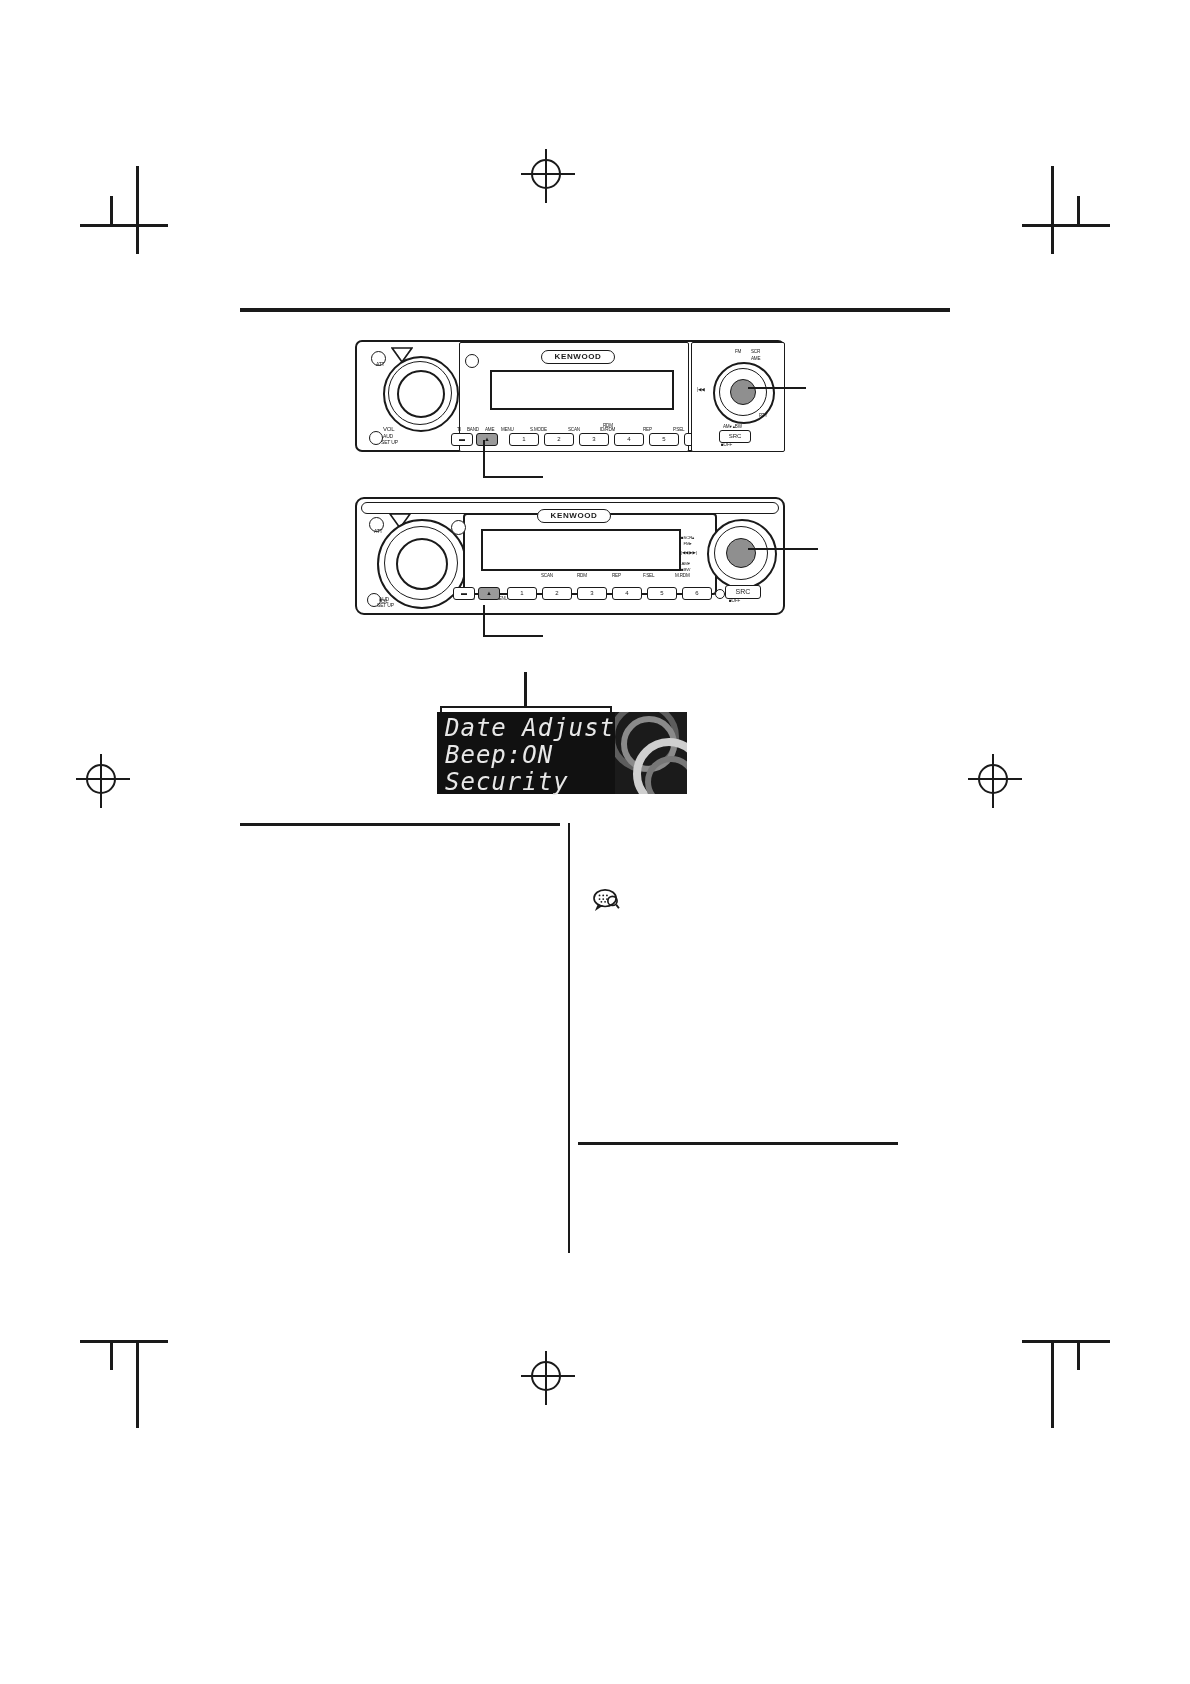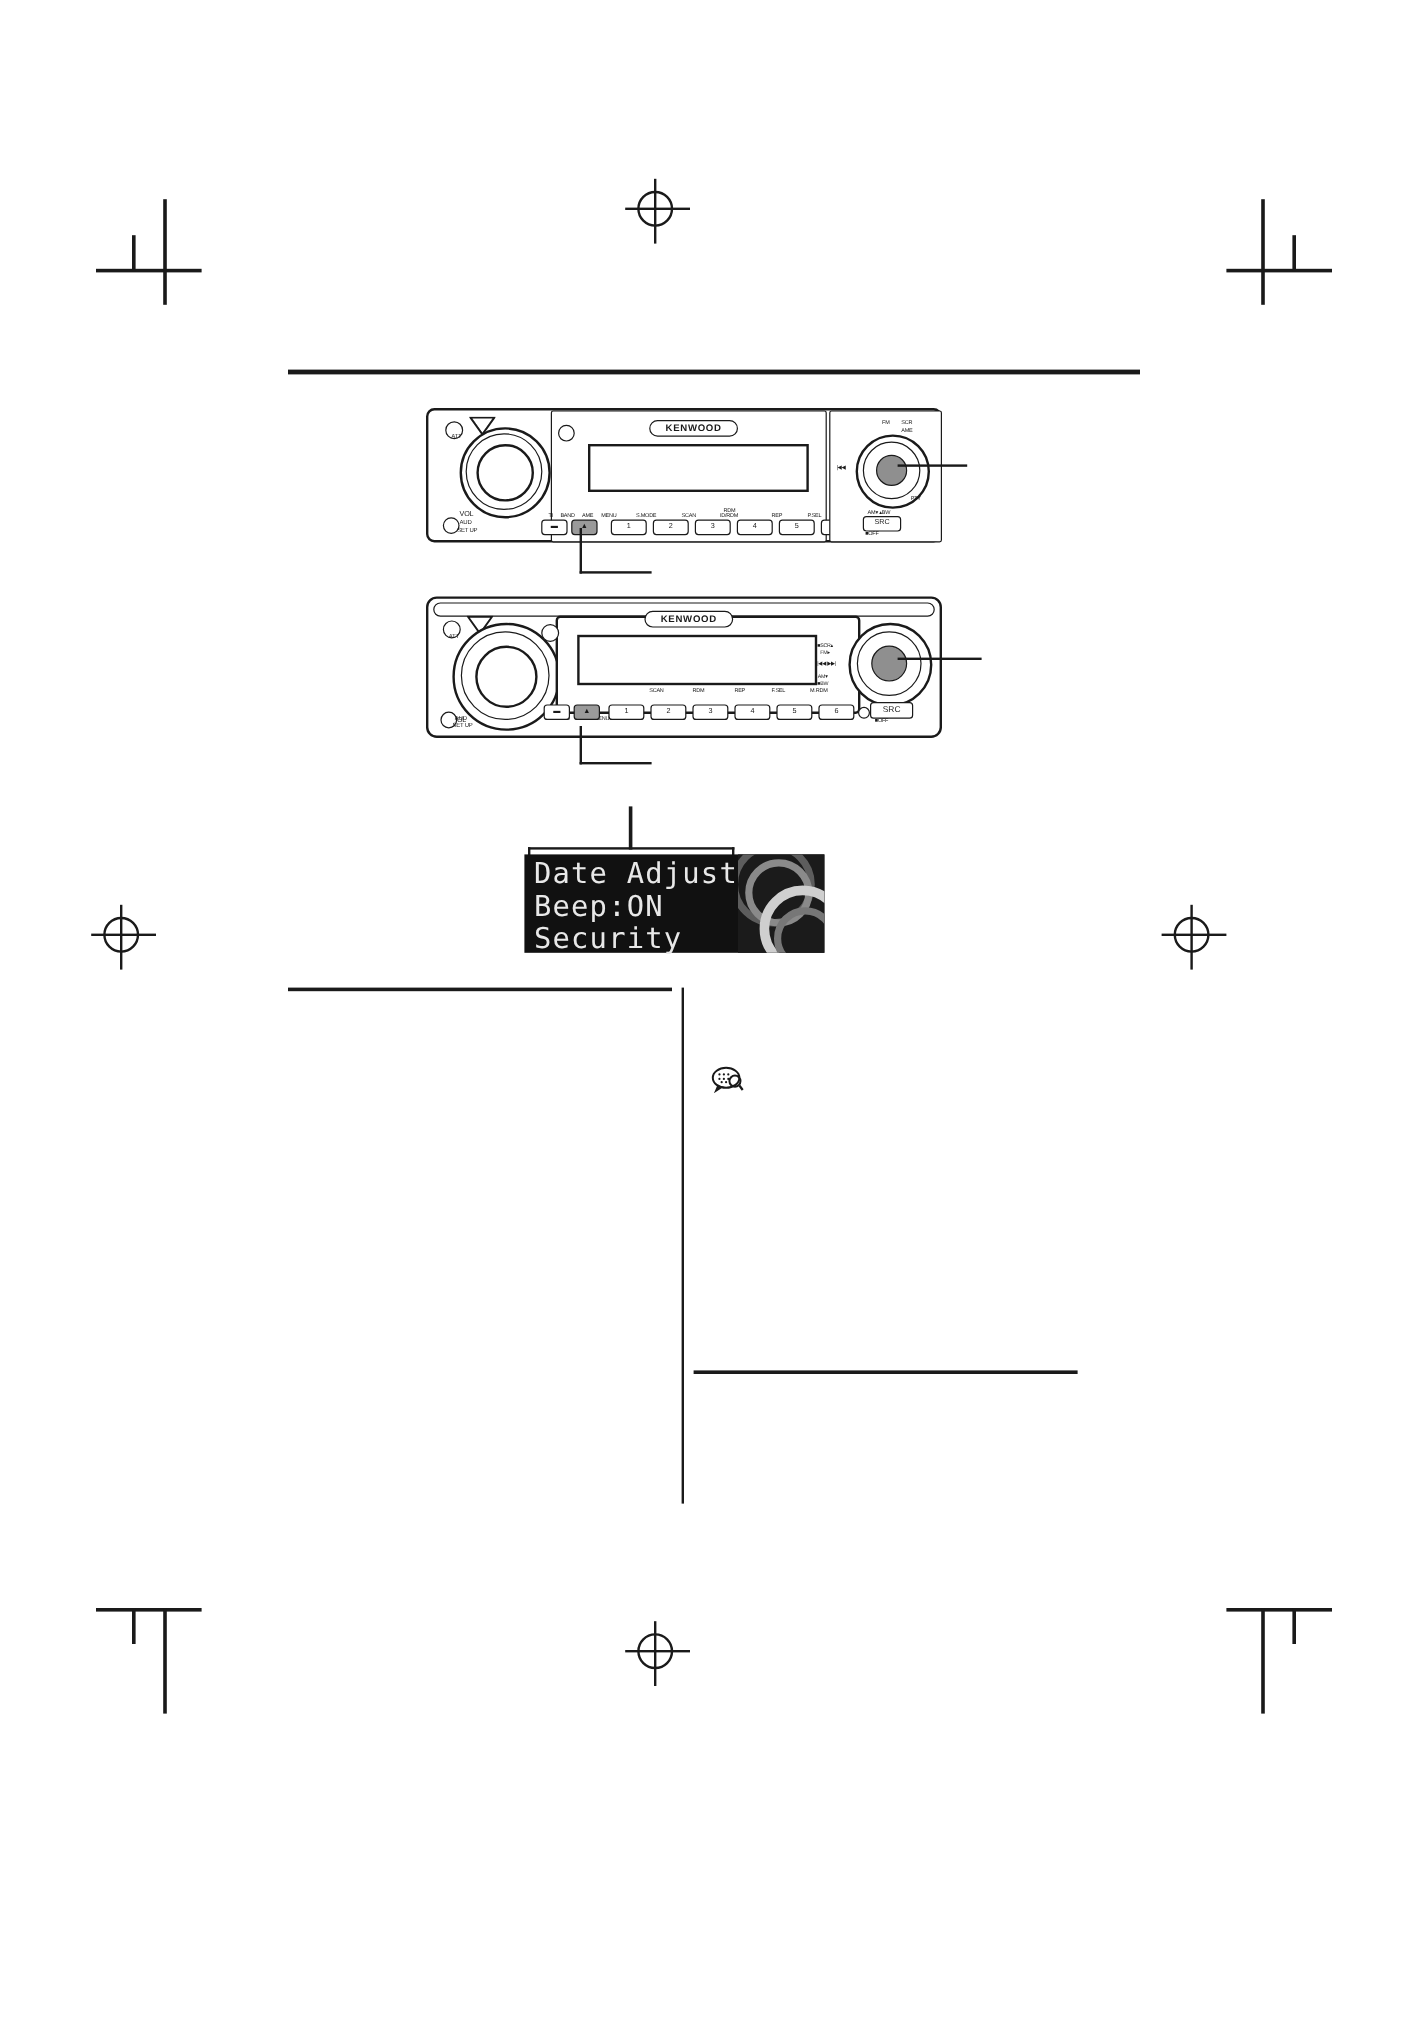--- a/index.html
+++ b/index.html
@@ -34,21 +34,21 @@
        background:#fff;font-size:6px;text-align:center;color:#1a1a1a;}
   .btn.dark{background:#9a9a9a;}
   .lbl{position:absolute;font-size:5px;line-height:6px;text-align:center;
        color:#1a1a1a;white-space:nowrap;letter-spacing:-.2px;}
   .tinycirc{position:absolute;border:1.4px solid #1a1a1a;border-radius:50%;background:#fff;}
 
   
   .lead{position:absolute;background:#1a1a1a;}
 
   
-  #lcd-sample{position:absolute;background:#111111;}
+  #lcd-sample{position:absolute;background:#111111;font-style:italic;}
   .lcd-line{position:absolute;color:#e8e8e8;font-family:"DejaVu Sans Mono",monospace;
             font-size:24px;letter-spacing:1px;white-space:pre;}
   .lcd-art{position:absolute;right:0;top:0;bottom:0;width:72px;overflow:hidden;
            background:#1b1b1b;}
   .lcd-art i{position:absolute;border-radius:50%;border:6px solid #6e6e6e;display:block;}
 
   
   .bracket{position:absolute;border:2px solid #1a1a1a;border-bottom:none;}
 
   

